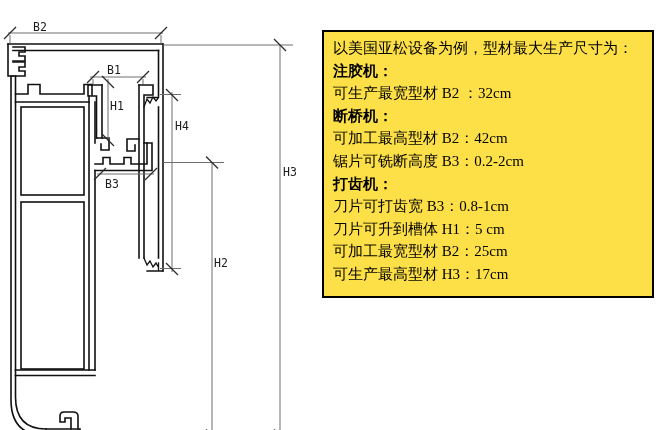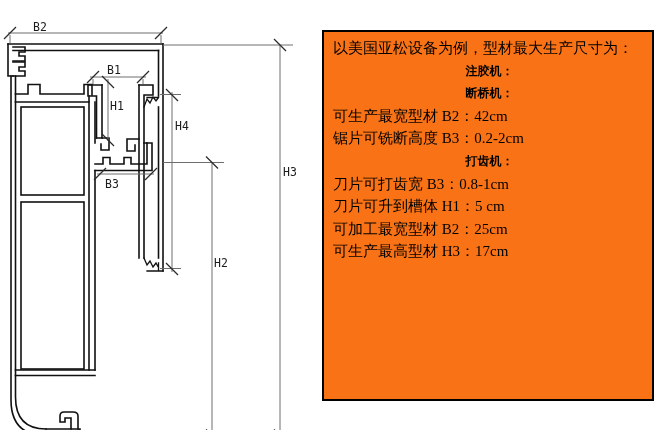--- a/index.html
+++ b/index.html
@@ -6,29 +6,29 @@
   body{
     width:663px;height:430px;position:relative;background:#ffffff;
     font-family:"Liberation Serif", serif;overflow:hidden;
   }
   .stage{position:absolute;left:0;top:18px;width:663px;height:430px;text-decoration:underline;}
   svg text{
     font-family:"DejaVu Sans Mono", monospace;
     font-size:11.5px;fill:#1c1c1c;
   }
   .panel{
-    position:absolute;left:322px;top:12px;width:332px;height:371px;
-    border:2px solid #000;background:#f97316;box-sizing:border-box;
+    position:absolute;left:322px;top:12px;width:332px;height:268px;
+    border:2px solid #000;background:#fde047;box-sizing:border-box;
     padding:5px 6px 0 9px;
     font-family:"Liberation Serif", serif;
     font-size:15px;line-height:22.6px;color:#000;
     white-space:nowrap;overflow:hidden;
   }
   .panel .line{height:22.6px;}
-  .panel .heading{font-weight:bold;font-size:12px;text-align:center;}
+  .panel .heading{font-weight:bold;font-size:15px;}
 </style>
 </head>
 <body>
 
 <div class="stage">
 
   
   <svg width="663" height="430" viewBox="0 0 663 430">
 
     <g stroke="#111" fill="none" stroke-width="1.6" stroke-linecap="square" stroke-linejoin="miter">
@@ -118,23 +118,24 @@
       <text x="214" y="249">H2</text>
       <text x="283" y="158">H3</text>
     </g>
   </svg>
 
   
   <div class="panel">
     <div class="line">以美国亚松设备为例，型材最大生产尺寸为：</div>
 
     <div class="line heading">注胶机：</div>
+    <div class="line">可生产最宽型材 B2 ：32cm</div>
 
     <div class="line heading">断桥机：</div>
-    <div class="line">可生产最宽型材 B2：42cm</div>
+    <div class="line">可加工最高型材 B2：42cm</div>
     <div class="line">锯片可铣断高度 B3：0.2-2cm</div>
 
     <div class="line heading">打齿机：</div>
     <div class="line">刀片可打齿宽 B3：0.8-1cm</div>
     <div class="line">刀片可升到槽体 H1：5 cm</div>
     <div class="line">可加工最宽型材 B2：25cm</div>
     <div class="line">可生产最高型材 H3：17cm</div>
   </div>
 </div>
 

